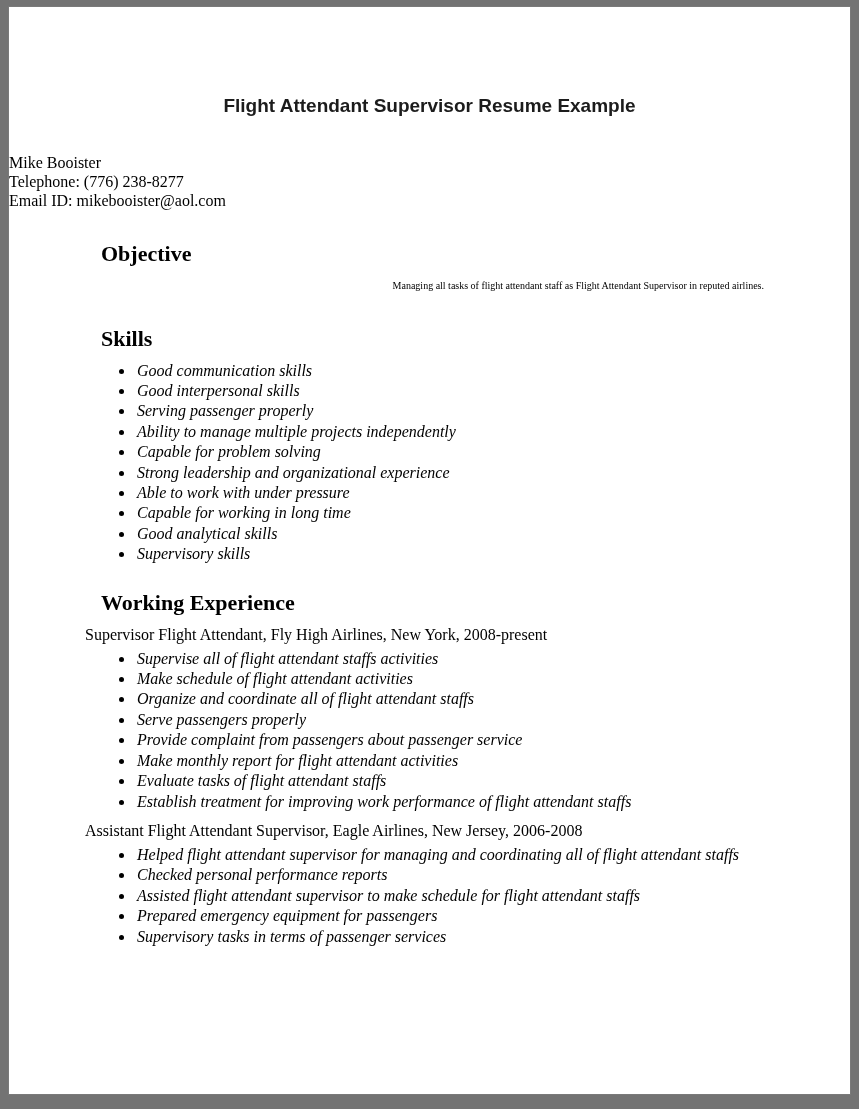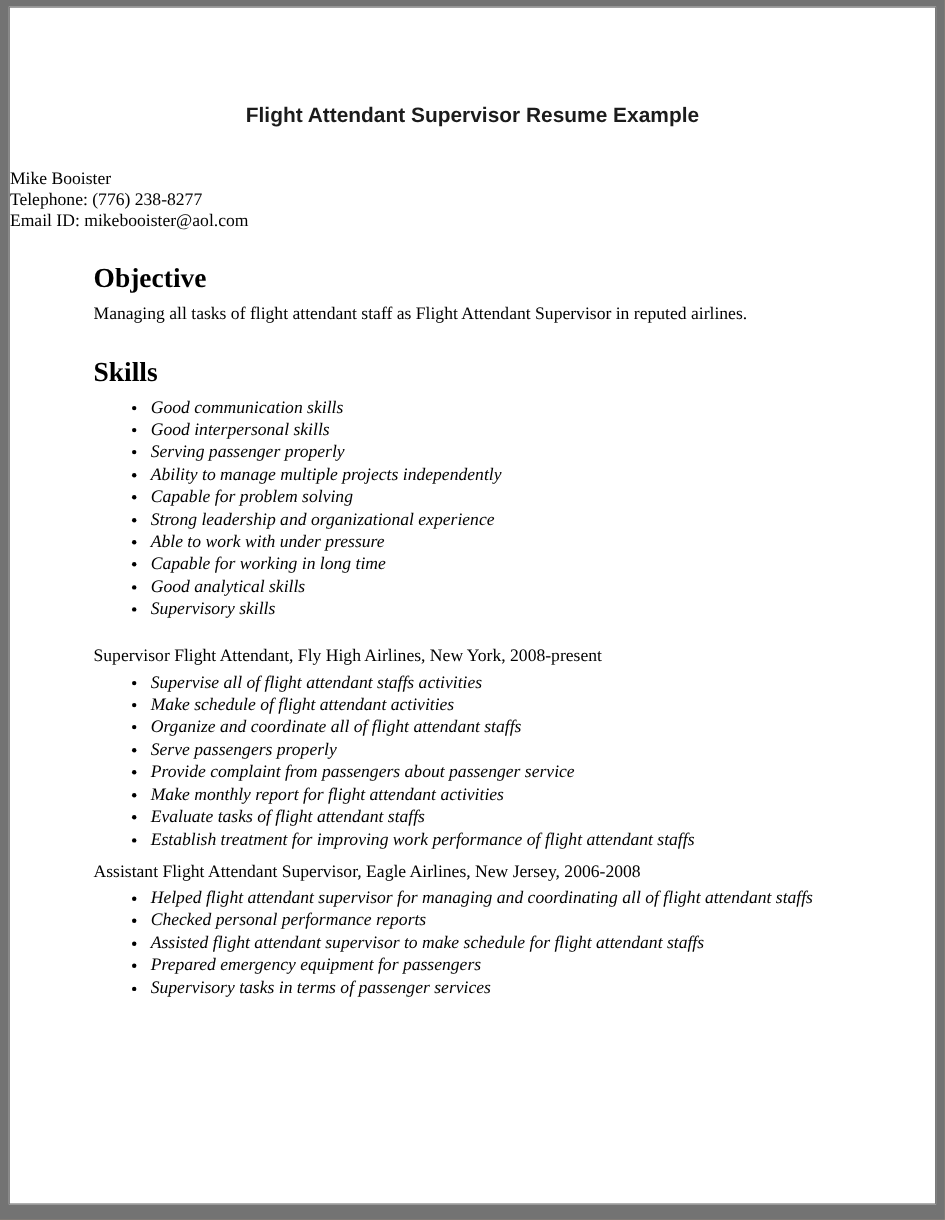--- a/index.html
+++ b/index.html
@@ -36,28 +36,30 @@
     text-align: left;
     font-size: 16px;
     line-height: 19.2px;
     margin-bottom: 27px;
   }
   .section {
     margin-left: 76px;
     margin-right: 86px;
   }
   .section-heading {
-    font-size: 25px;
+    font-size: 22px;
     line-height: 31px;
     font-weight: bold;
     margin-bottom: 7px;
+    margin-left: 16px;
   }
   .body-text {
-    font-size: 16px;
+    font-size: 10px;
     line-height: 20px;
+    text-align: right;
   }
   .objective-wrap { margin-bottom: 27px; }
   .skills-wrap { margin-bottom: 22px; }
   ul.bullet-list {
     list-style: disc outside;
     padding-left: 50px;
     font-size: 16px;
     line-height: 20.4px;
     margin-top: 4px;
   }
@@ -98,20 +100,21 @@
           <li>Capable for problem solving</li>
           <li>Strong leadership and organizational experience</li>
           <li>Able to work with under pressure</li>
           <li>Capable for working in long time</li>
           <li>Good analytical skills</li>
           <li>Supervisory skills</li>
         </ul>
     </div>
 
     <div class="section">
+      <div class="section-heading">Working Experience</div>
 
       <div class="job-block">
         <div class="job-title">Supervisor Flight Attendant, Fly High Airlines, New York, 2008-present</div>
         <ul class="bullet-list">
             <li>Supervise all of flight attendant staffs activities</li>
             <li>Make schedule of flight attendant activities</li>
             <li>Organize and coordinate all of flight attendant staffs</li>
             <li>Serve passengers properly</li>
             <li>Provide complaint from passengers about passenger service</li>
             <li>Make monthly report for flight attendant activities</li>

